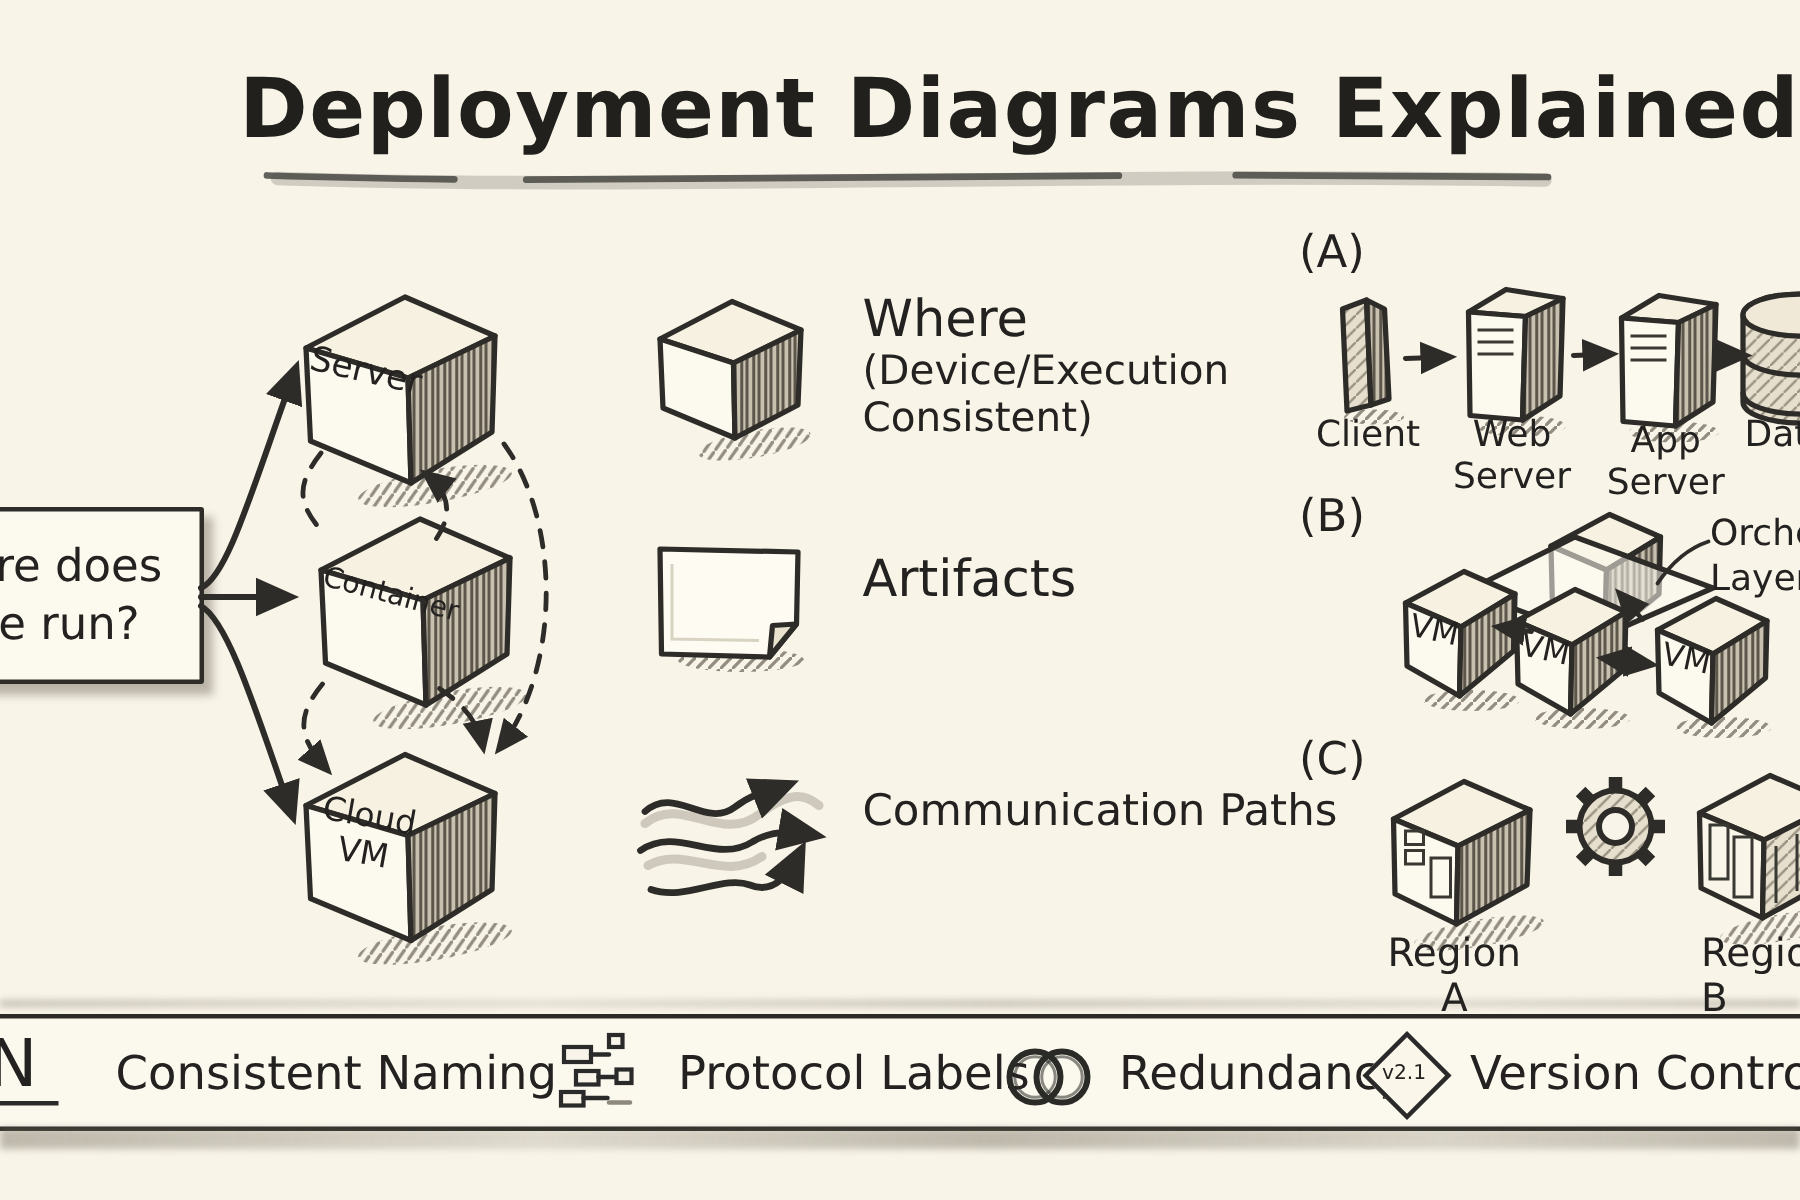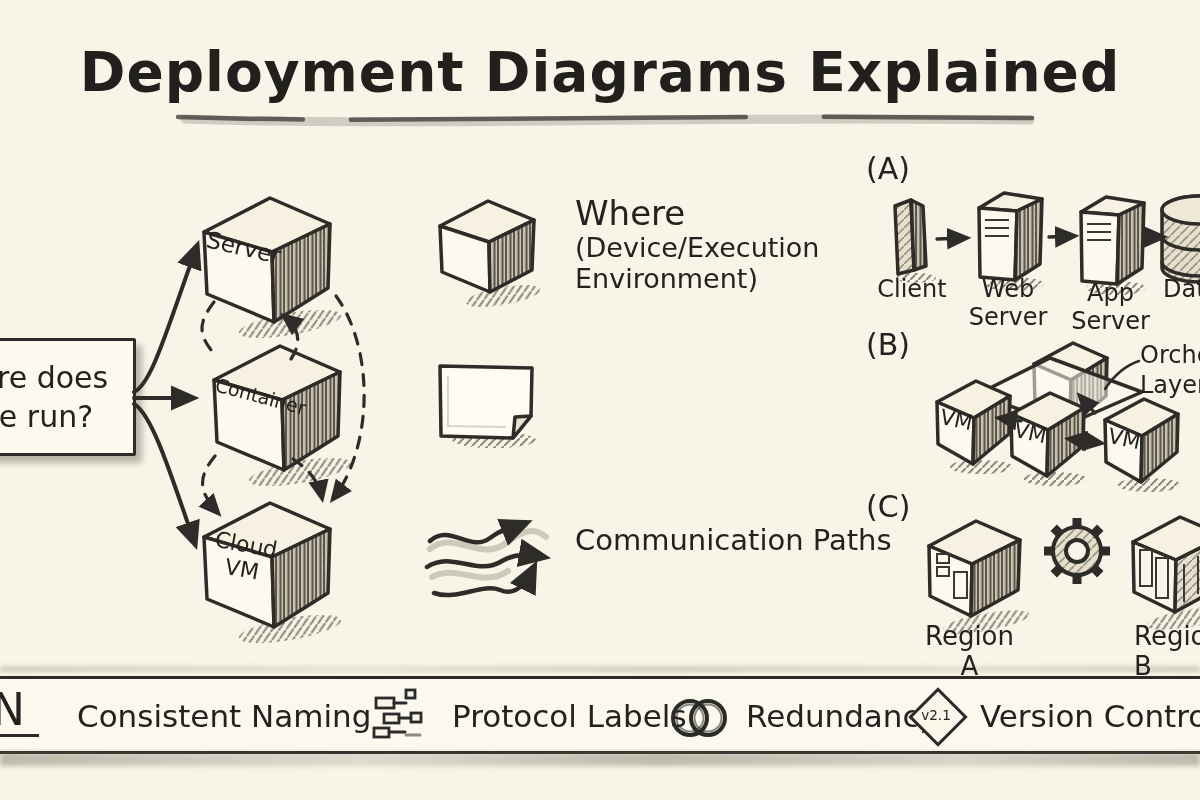--- a/index.html
+++ b/index.html
@@ -15,21 +15,21 @@
   .f-top{fill:#f6f1e1;}
   .f-left{fill:#fcf9ee;}
   .f-right{fill:url(#hatchV);}
   .f-light{fill:url(#hatchL);}
   .shadow{fill:url(#hatchD);opacity:.8;stroke:none;}
   .echo{stroke:#a49d8f;stroke-width:6;fill:none;opacity:.5;stroke-linecap:round;}
   .wave{stroke:#2e2c28;stroke-width:4.5;fill:none;stroke-linecap:round;}
   .pi{fill:#f8f4e9;stroke:#2a2a2a;stroke-width:2.8;}
   .pl{stroke:#2a2a2a;stroke-width:3;stroke-linecap:round;fill:none;}
   .detail{stroke:#3a3833;stroke-width:2;fill:none;}
-  #title{position:absolute;left:0;right:0;top:40px;text-align:center;font-size:55px;font-weight:bold;letter-spacing:1px;color:#21201d;z-index:4;}
+  #title{position:absolute;left:0;right:0;top:40px;text-align:right;font-size:55px;font-weight:bold;letter-spacing:1px;color:#21201d;z-index:4;}
   #qbox{
     position:absolute;left:-98px;top:338px;width:228px;height:112px;z-index:2;
     background:#fcf9ee;border:3.5px solid #2e2c28;border-radius:2px;
     box-shadow:6px 7px 6px rgba(110,102,88,.45);
     display:flex;align-items:center;justify-content:center;text-align:center;
     font-size:30px;line-height:1.3;
   }
   #footer-band{position:absolute;left:0;top:676px;width:1200px;height:72px;z-index:2;
     background:#fbf8ee;border-top:3px solid #2b2a26;border-bottom:3px solid #2b2a26;}
   .smudge{position:absolute;left:0;width:1200px;background:linear-gradient(90deg,rgba(120,113,98,.45),rgba(120,113,98,.2) 30%,rgba(120,113,98,.45) 55%,rgba(120,113,98,.25) 80%,rgba(120,113,98,.45));filter:blur(2.5px);z-index:1;}
@@ -98,28 +98,29 @@
   </svg>
   <div class="lbl center" style="left:204px;top:532px;width:80px;font-size:22px;transform:rotate(10deg)">Cloud VM</div>
 
   <svg class="abs" style="left:428px;top:192px;z-index:2" width="115" height="115" viewBox="0 0 115 115">
     <ellipse class="shadow" cx="75" cy="104" rx="38" ry="9" transform="rotate(-10 75 104)"></ellipse>
     <polygon class="ink f-top" points="12,34 60,9 106,28 61,50"></polygon>
     <polygon class="ink f-left" points="12,34 61,50 62,100 14,80"></polygon>
     <polygon class="ink f-right" points="61,50 106,28 104,78 62,100"></polygon>
   </svg>
   <div class="lbl" style="left:575px;top:194px;font-size:34px">Where</div>
-  <div class="lbl" style="left:575px;top:232px;width:255px;font-size:27px">(Device/Execution Environment)</div>
+  <div class="lbl" style="left:575px;top:232px;width:255px;font-size:27px">(Device/Execution Consistent)</div>
 
   <svg class="abs" style="left:432px;top:358px;z-index:2" width="108" height="92" viewBox="0 0 108 92">
     <ellipse class="shadow" cx="62" cy="82" rx="42" ry="8"></ellipse>
     <path class="ink" d="M8,8 L100,10 L99,58 L81,80 L9,78 Z" fill="#fdfbf2" stroke-width="4"></path>
     <path d="M16,18 L16,68 L74,69" stroke="#c9c2b0" stroke-width="2" fill="none" opacity=".7"></path>
     <polygon class="ink" points="81,80 83,59 99,58" fill="#e9e2cf" stroke-width="3"></polygon>
   </svg>
+  <div class="lbl" style="left:575px;top:367px;font-size:34px">Artifacts</div>
 
   <svg class="abs" style="left:422px;top:505px;z-index:2" width="140" height="105" viewBox="0 0 140 105">
     <path class="echo" d="M8,44 C 32,24 58,58 84,38 S 118,28 124,32"></path>
     <path class="echo" d="M10,72 C 35,58 60,84 86,66"></path>
     <path class="wave" d="M8,36 C 28,18 48,48 68,33 C 82,22 94,22 104,18" marker-end="url(#arr)"></path>
     <path class="wave" d="M5,62 C 30,45 55,72 80,56 C 95,47 110,50 122,52" marker-end="url(#arr)"></path>
     <path class="wave" d="M12,88 C 35,96 60,78 78,85 C 95,92 105,76 112,62" marker-end="url(#arr)"></path>
   </svg>
   <div class="lbl" style="left:575px;top:524px;font-size:29px">Communication Paths</div>
 

